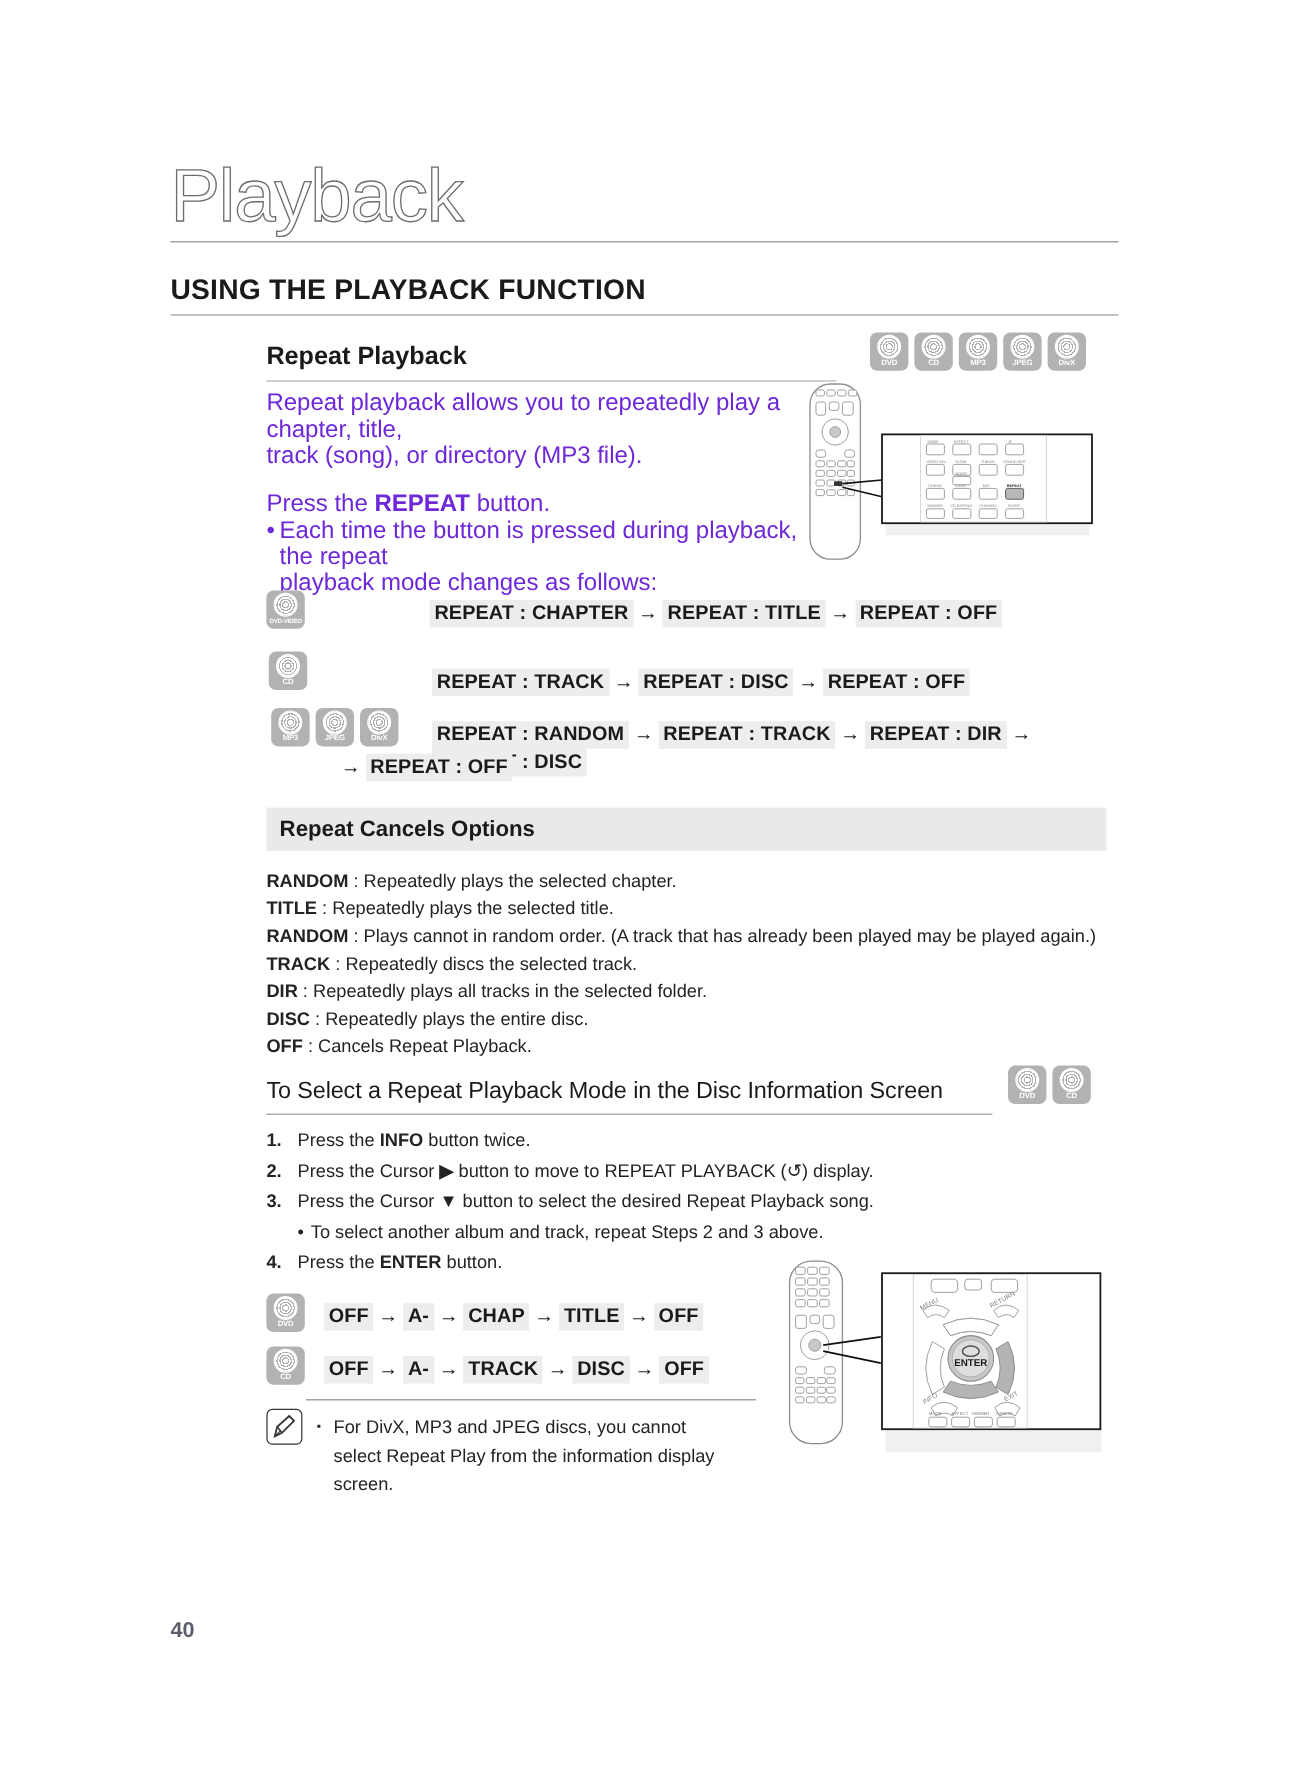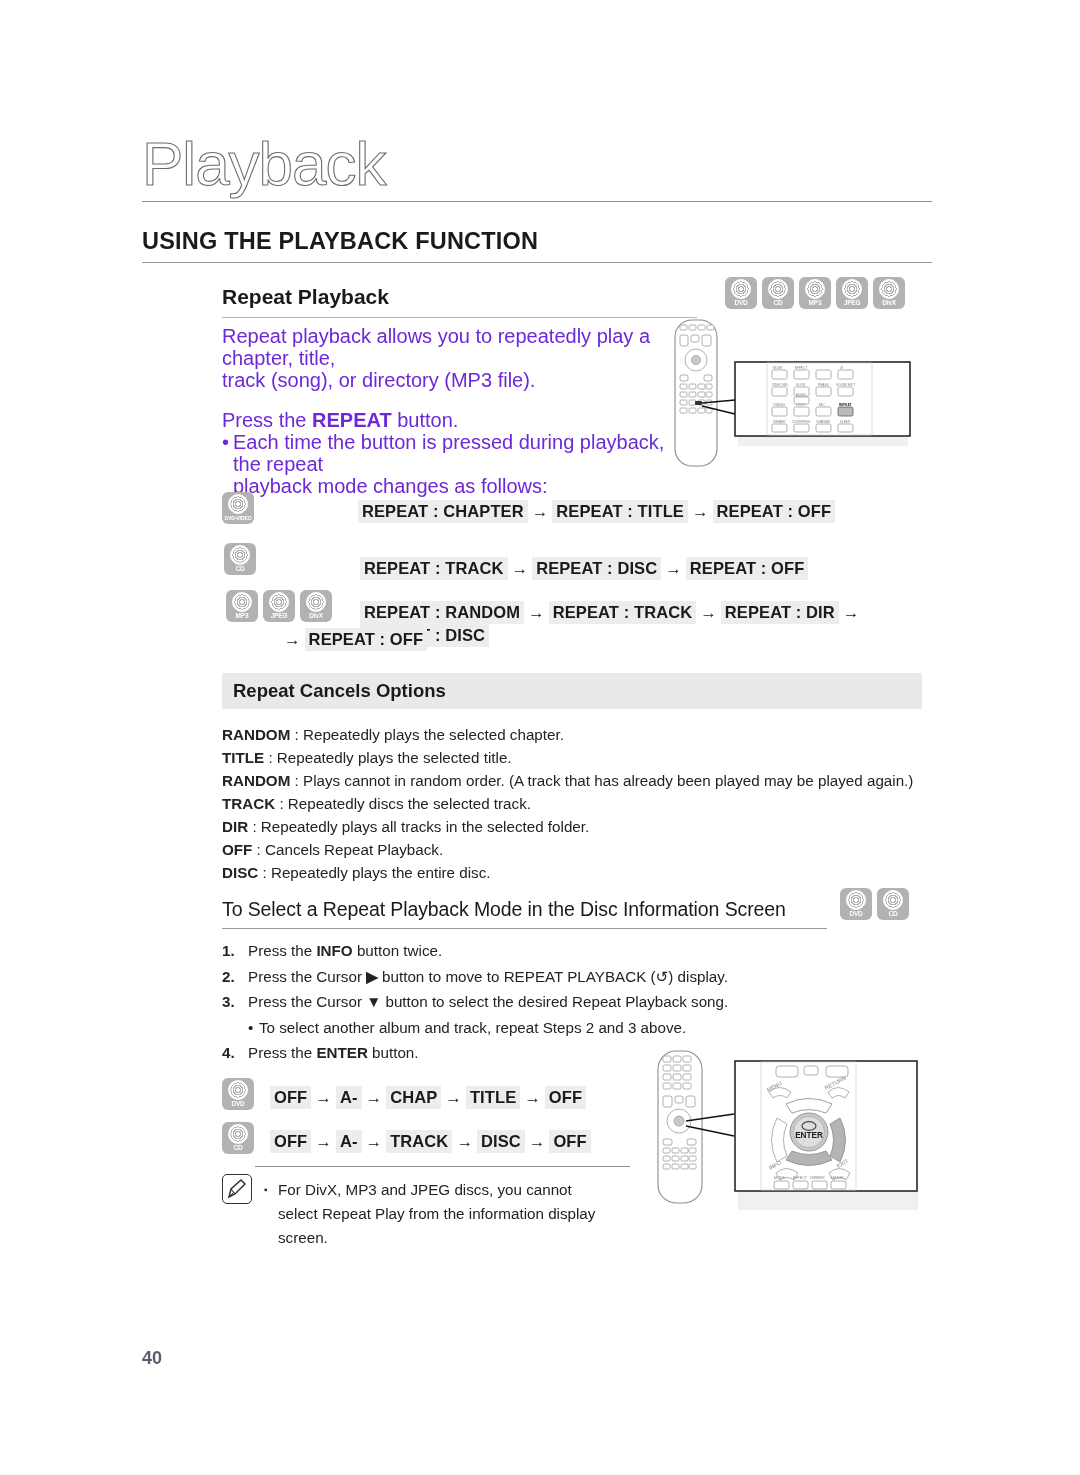--- a/index.html
+++ b/index.html
@@ -330,22 +330,22 @@
 
   <div class="opt-bar">
     <span class="t">Repeat Cancels Options</span>
   </div>
   <div class="opt-list">
     <div class="row"><b>RANDOM</b><span> : Repeatedly plays the selected chapter.</span></div>
     <div class="row"><b>TITLE</b><span> : Repeatedly plays the selected title.</span></div>
     <div class="row"><b>RANDOM</b><span> : Plays cannot in random order. (A track that has already been played may be played again.)</span></div>
     <div class="row"><b>TRACK</b><span> : Repeatedly discs the selected track.</span></div>
     <div class="row"><b>DIR</b><span> : Repeatedly plays all tracks in the selected folder.</span></div>
+    <div class="row"><b>DISC</b><span> : Repeatedly plays the entire disc.</span></div>
     <div class="row"><b>OFF</b><span> : Cancels Repeat Playback.</span></div>
-    <div class="row"><b>DISC</b><span> : Repeatedly plays the entire disc.</span></div>
   </div>
 
   <div class="info-head-wrap">
     <div class="info-head">To Select a Repeat Playback Mode in the Disc Information Screen</div>
     <div class="info-head-rule"></div>
   </div>
 
   <div class="badges-info badge-row">
     <div class="disc-badge">
       <div class="disc-glyph"></div>

